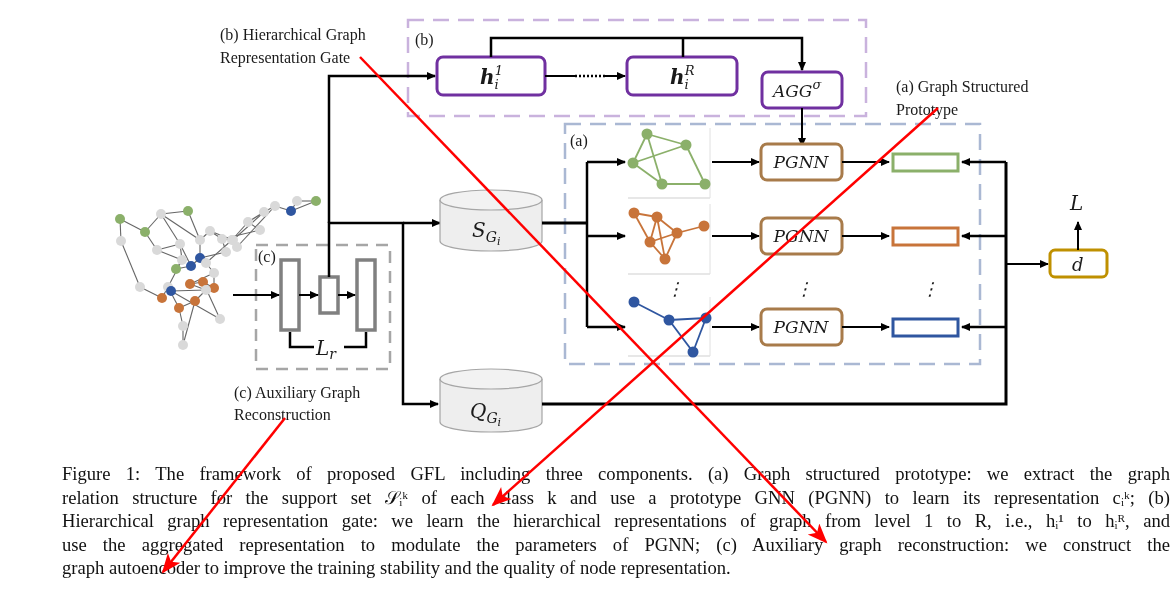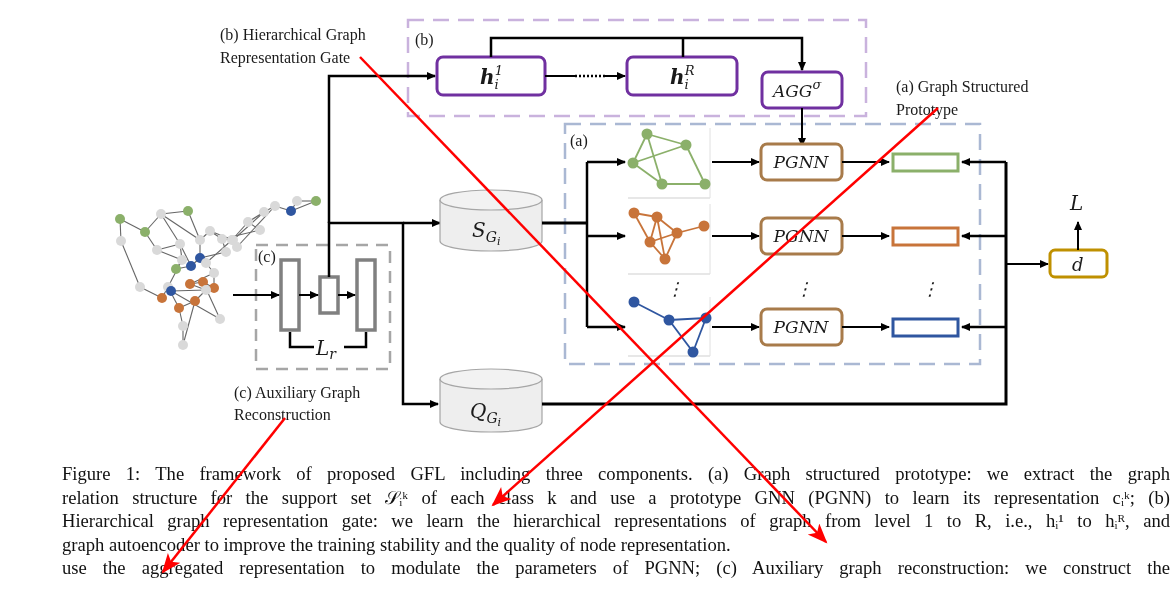--- a/index.html
+++ b/index.html
@@ -276,22 +276,22 @@
   <rect x="1050" y="250" width="57" height="27" rx="5" fill="#fff" stroke="#bf9000" stroke-width="3"></rect>
   <text class="math" font-size="18" x="1072" y="271">d</text>
   <line x1="1078" y1="250" x2="1078" y2="222" stroke="#000" stroke-width="2" marker-end="url(#arr)"></line>
   <text class="math" font-size="20" x="1070" y="210">L</text>
 </svg>
 
 <div id="caption">
   <span class="line">Figure 1: The framework of proposed GFL including three components. (a) Graph structured prototype: we extract the graph</span>
   <span class="line">relation structure for the support set 𝒮ᵢᵏ of each class k and use a prototype GNN (PGNN) to learn its representation cᵢᵏ; (b)</span>
   <span class="line">Hierarchical graph representation gate: we learn the hierarchical representations of graph from level 1 to R, i.e., hᵢ¹ to hᵢᴿ, and</span>
+  <span class="line">use the aggregated representation to modulate the parameters of PGNN; (c) Auxiliary graph reconstruction: we construct the</span>
   <span class="line last">graph autoencoder to improve the training stability and the quality of node representation.</span>
-  <span class="line">use the aggregated representation to modulate the parameters of PGNN; (c) Auxiliary graph reconstruction: we construct the</span>
 </div>
 
 <svg id="overlay" viewBox="0 0 1174 606" xmlns="http://www.w3.org/2000/svg">
   <defs>
     <marker id="rarr" markerWidth="22" markerHeight="22" refX="18" refY="8" orient="auto" markerUnits="userSpaceOnUse">
       <path d="M0,0 L20,8 L0,16 L5,8 z" fill="#ff0000"></path>
     </marker>
   </defs>
   <line x1="360" y1="57" x2="826" y2="542" stroke="#ff0000" stroke-width="2.5" marker-end="url(#rarr)"></line>
   <line x1="938" y1="108" x2="493" y2="505" stroke="#ff0000" stroke-width="2.5" marker-end="url(#rarr)"></line>

